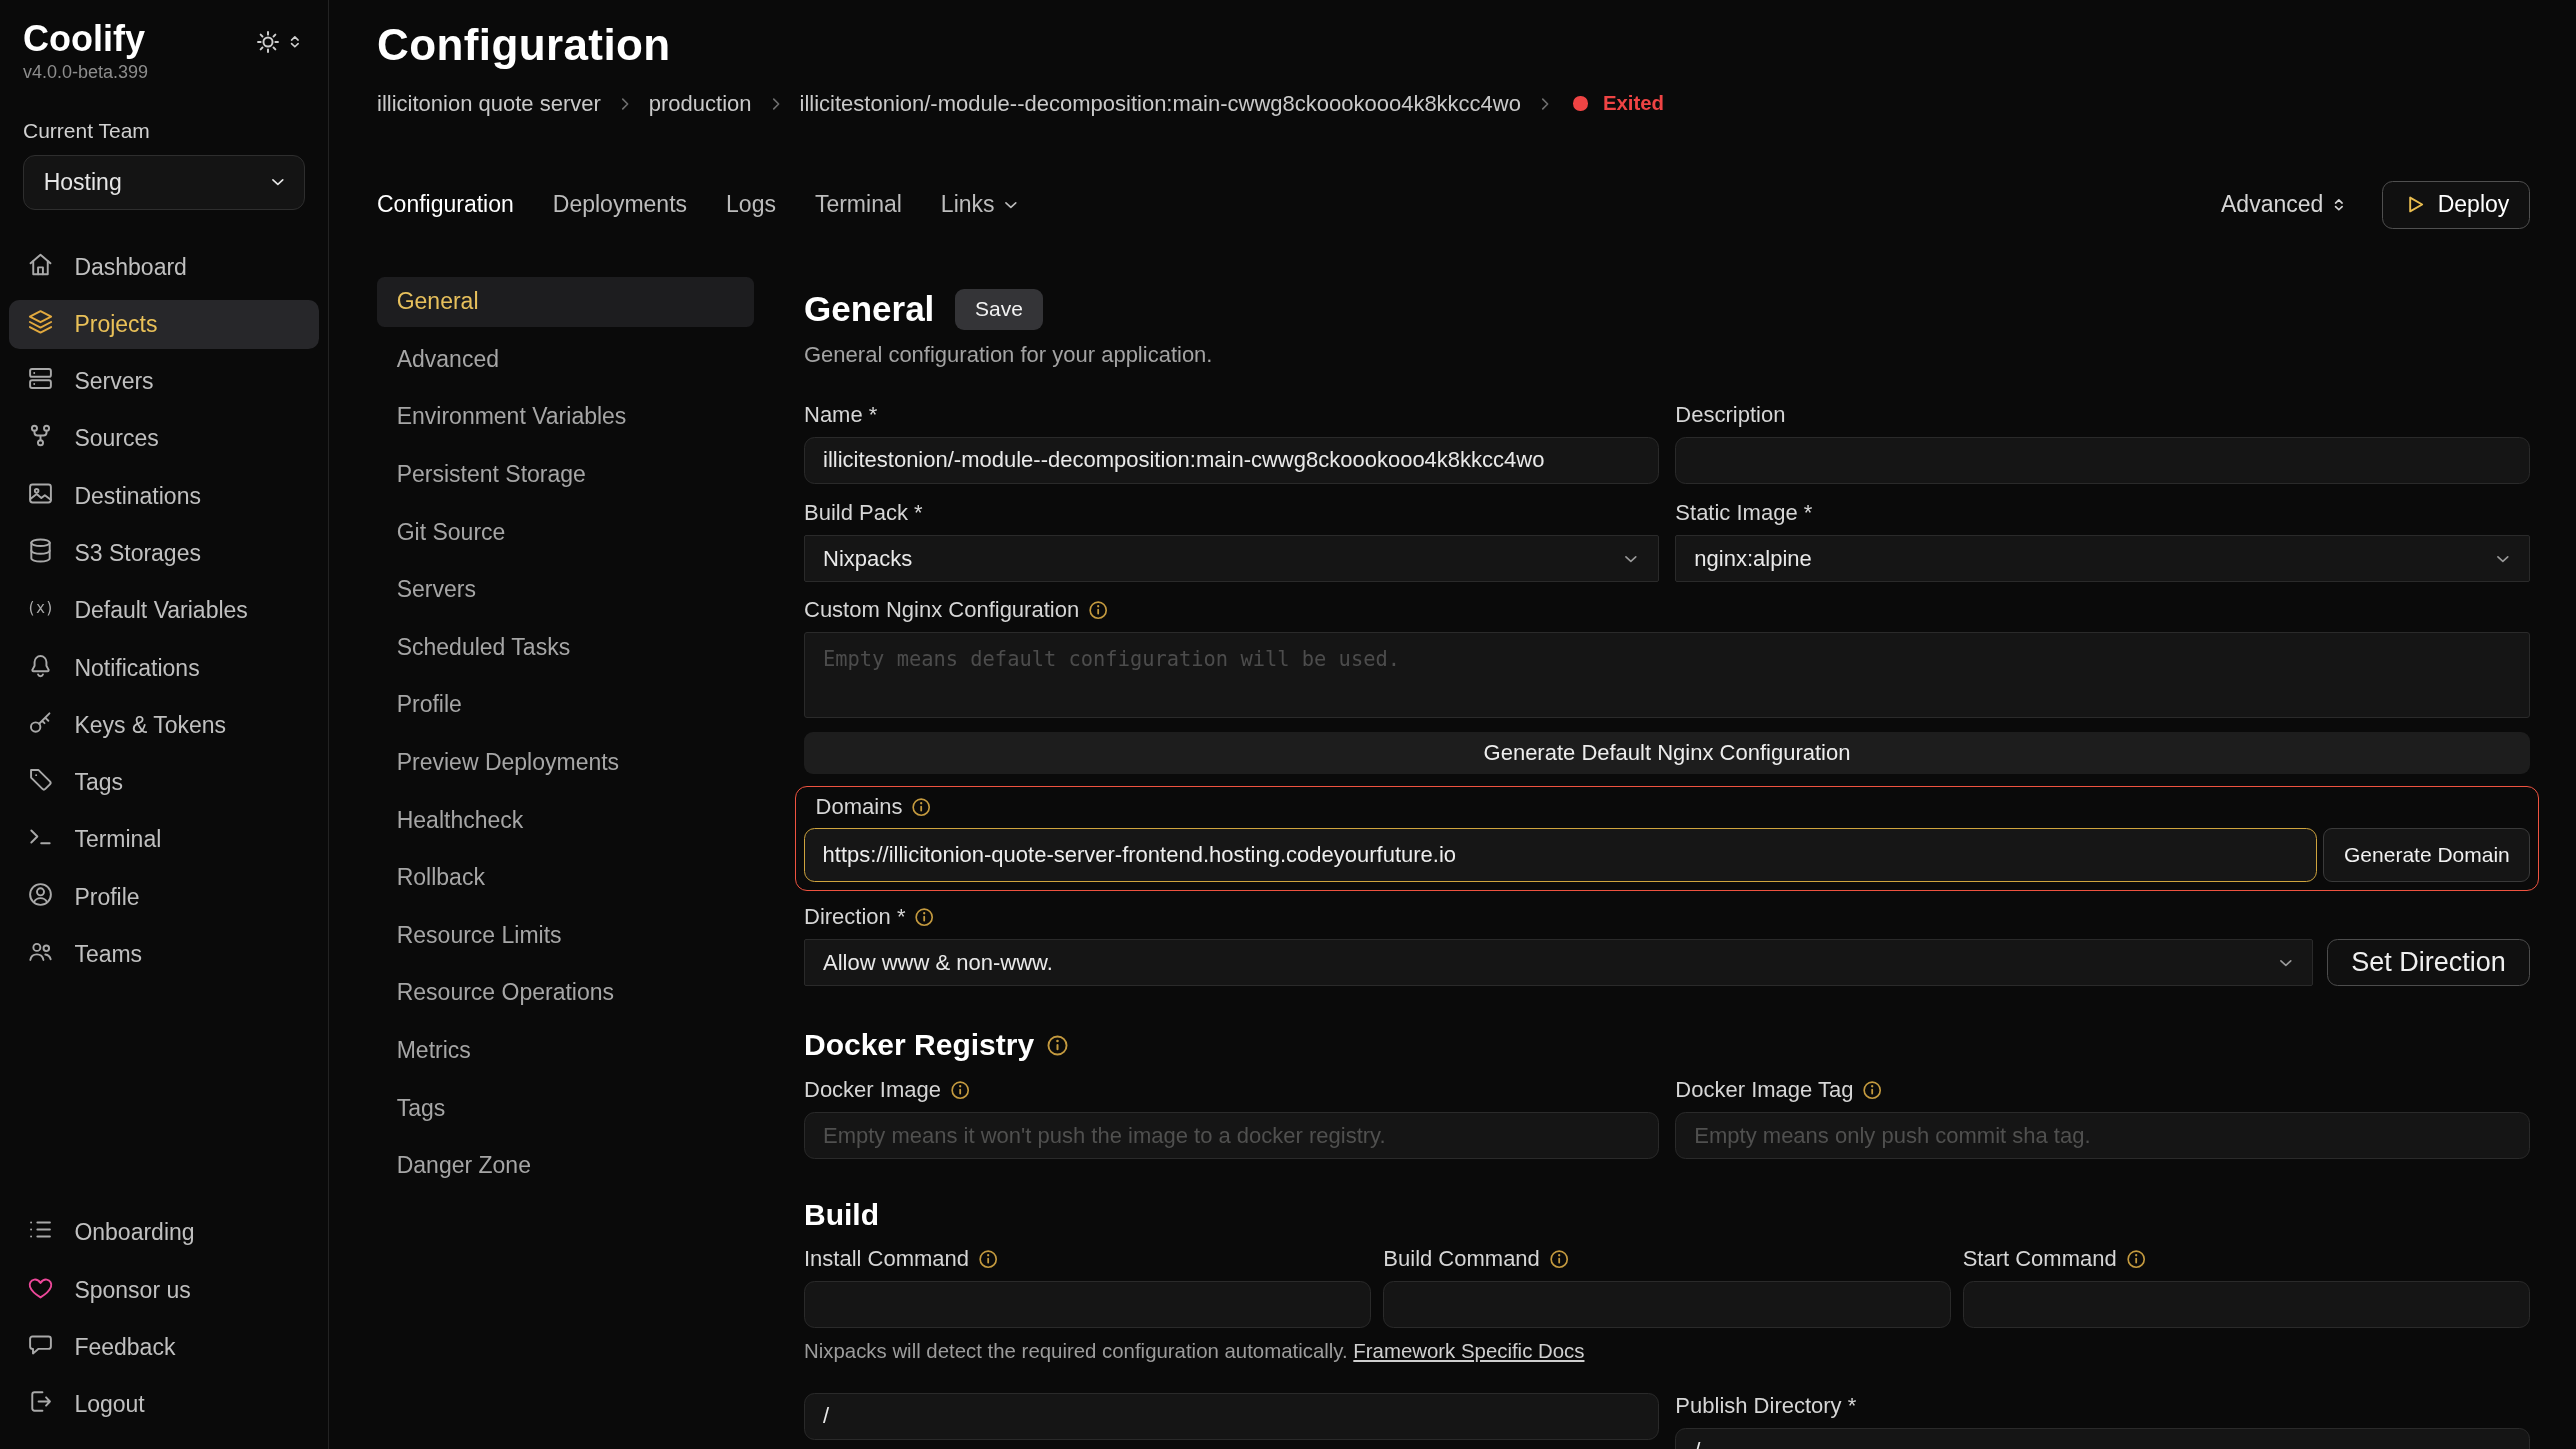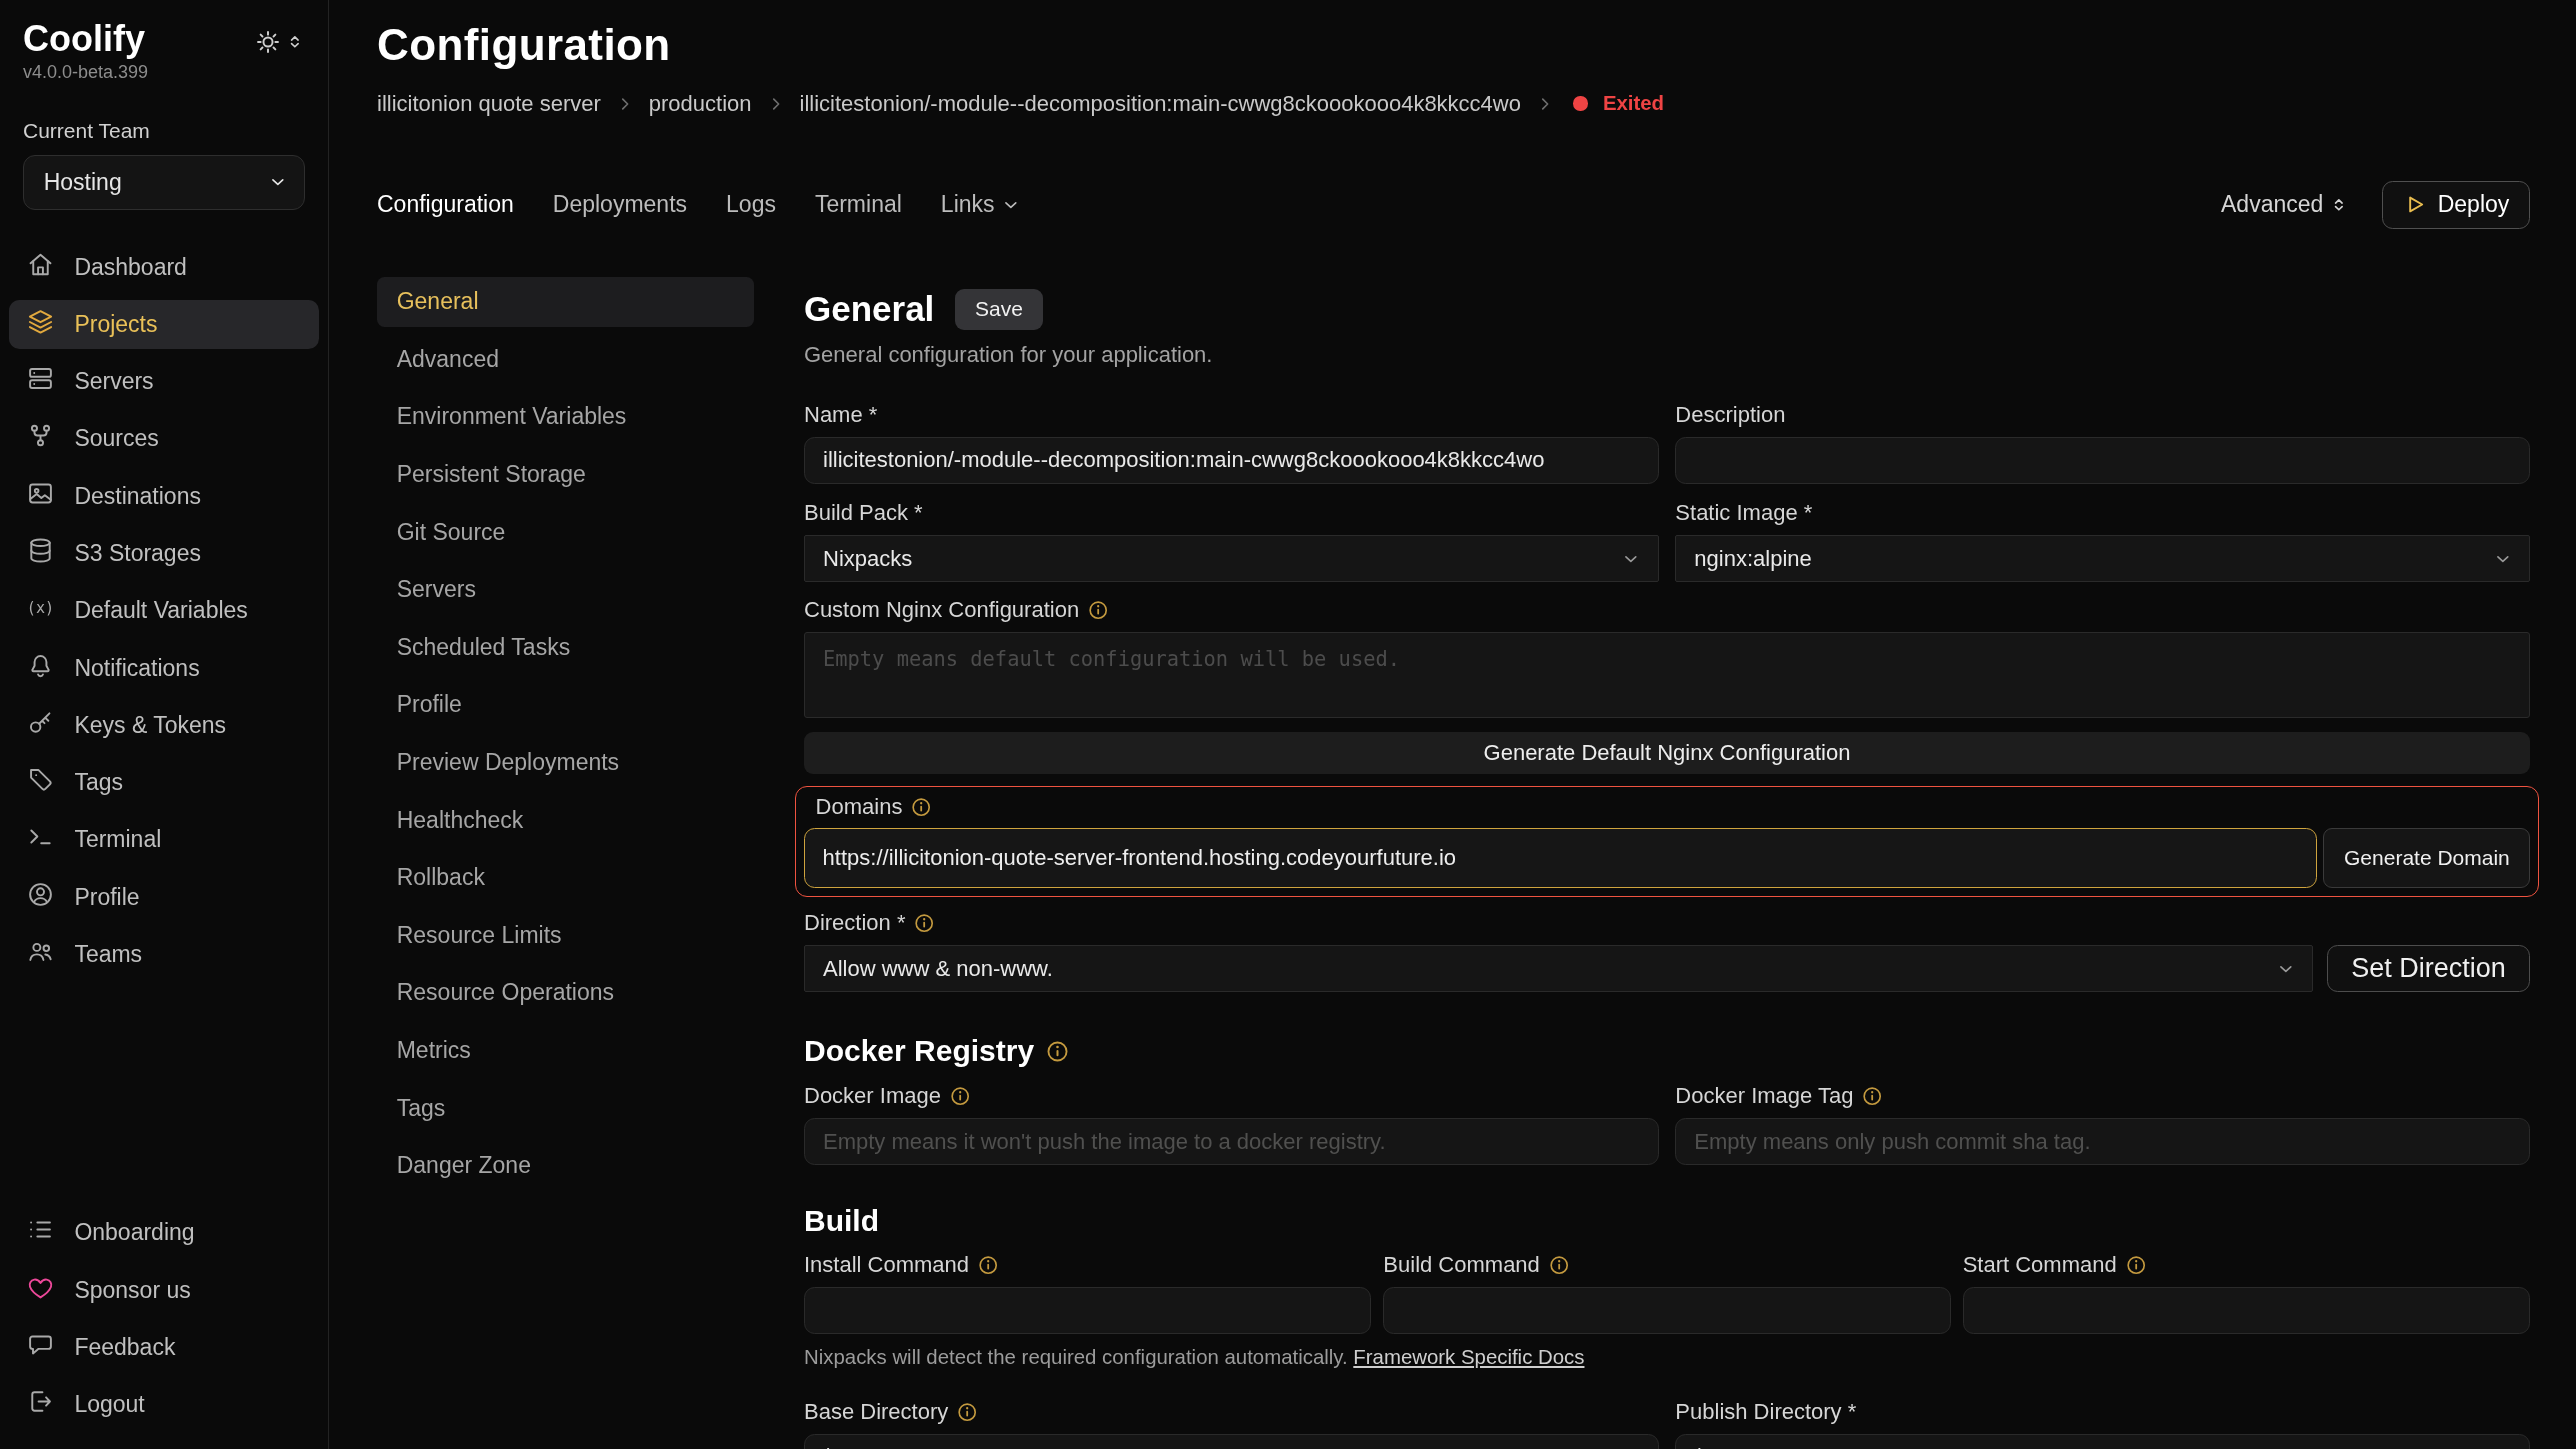--- a/index.html
+++ b/index.html
@@ -66,21 +66,21 @@
   .text-input{height:47px;background:#151515;border:1.5px solid #2a2a2a;border-radius:10.6px;padding:0 18px;font-size:22px;color:#e9e9e9;font-family:inherit;width:100%;outline:none}
   .text-input::placeholder{color:#50504f}
   .select{height:47px;background:#151515;border:1.5px solid #2a2a2a;border-radius:2px;display:flex;align-items:center;justify-content:space-between;padding:0 16.7px 0 18px;font-size:22px;color:#e9e9e9;cursor:pointer}
   .select .chev-sm{color:#9a9a9a}
   .nginx{height:86px;background:#151515;border:1.5px solid #2a2a2a;border-radius:3px;padding:13.6px 18px;font-family:"DejaVu Sans Mono",monospace;font-size:20.4px;color:#cfcfcf;resize:none;width:100%;outline:none;display:block}
   .nginx::placeholder{color:#4c4c4c}
   .wide-btn{width:100%;height:42px;background:#1d1d1d;border:none;border-radius:9px;color:#ededed;font-size:22px;cursor:pointer;font-family:inherit}
   .domains-box{border:1.5px solid #ef5340;border-radius:12px;margin-left:-9px;margin-right:-9px;padding:4.5px 7.6px 7.6px}
   .domains-box .field-label{margin:3px 0 7.6px 12px}
   .domains-row{display:flex;gap:6px}
-  .domains-input{flex:1;height:60px;background:#161616;border:1.5px solid #cfa43e;border-radius:10.6px;padding:0 18px;font-size:22px;color:#ededed;font-family:inherit;outline:none;min-width:0}
+  .domains-input{flex:1;height:54px;background:#161616;border:1.5px solid #cfa43e;border-radius:10.6px;padding:0 18px;font-size:22px;color:#ededed;font-family:inherit;outline:none;min-width:0}
   .gen-domain-btn{width:207px;background:#151515;border:1.5px solid #3a3a3a;border-radius:9px;color:#f0f0f0;font-size:21px;cursor:pointer;font-family:inherit;flex:none}
   .row-with-btn{display:flex;gap:13.6px}
   .row-with-btn .select{flex:1;min-width:0}
   .action-btn{width:203px;height:47px;background:#101010;border:1.5px solid #4d4d4d;border-radius:10.6px;color:#f0f0f0;font-size:27px;cursor:pointer;font-family:inherit;flex:none}
   .sec-title{font-size:30px;font-weight:700;color:#fff;display:flex;align-items:center;gap:12px}
   .note{font-size:20.4px;color:#9c9c9c}
   .note a{color:#cfcfcf;text-decoration:underline;cursor:pointer}
 
   .mt16{margin-top:12px}.mt18{margin-top:13.6px}.mt20{margin-top:15px}.mt22{margin-top:16.7px}
   .mt40{margin-top:30px}.mt45{margin-top:34px}.mt52{margin-top:39px}.mt56{margin-top:42px}
@@ -509,30 +509,20 @@
           <input class="text-input" style="">
         </div>
       </div>
       <p class="note mt16">
         <span>Nixpacks will detect the required configuration automatically.</span>
         <a>Framework Specific Docs</a>
       </p>
 
       <div class="grid-2 mt40">
         <div class="field">
-          <div class="field-label">
-            <span>Base Directory</span>
-            <span class="info-icon">
-                <svg viewBox="0 0 16 16">
-                  <circle cx="8" cy="8" r="6.3" fill="none" stroke="currentColor" stroke-width="1.3"></circle>
-                  <circle cx="8" cy="4.9" r="0.9" fill="currentColor" stroke="none"></circle>
-                  <rect x="7.3" y="6.9" width="1.4" height="4.4" rx="0.7" fill="currentColor" stroke="none"></rect>
-                </svg>
-              </span>
-          </div>
           <input class="text-input" value="/" style="">
         </div>
         <div class="field">
           <div class="field-label">
             <span>Publish Directory *</span>
           </div>
           <input class="text-input" value="/" style="">
         </div>
       </div>
     </section>

